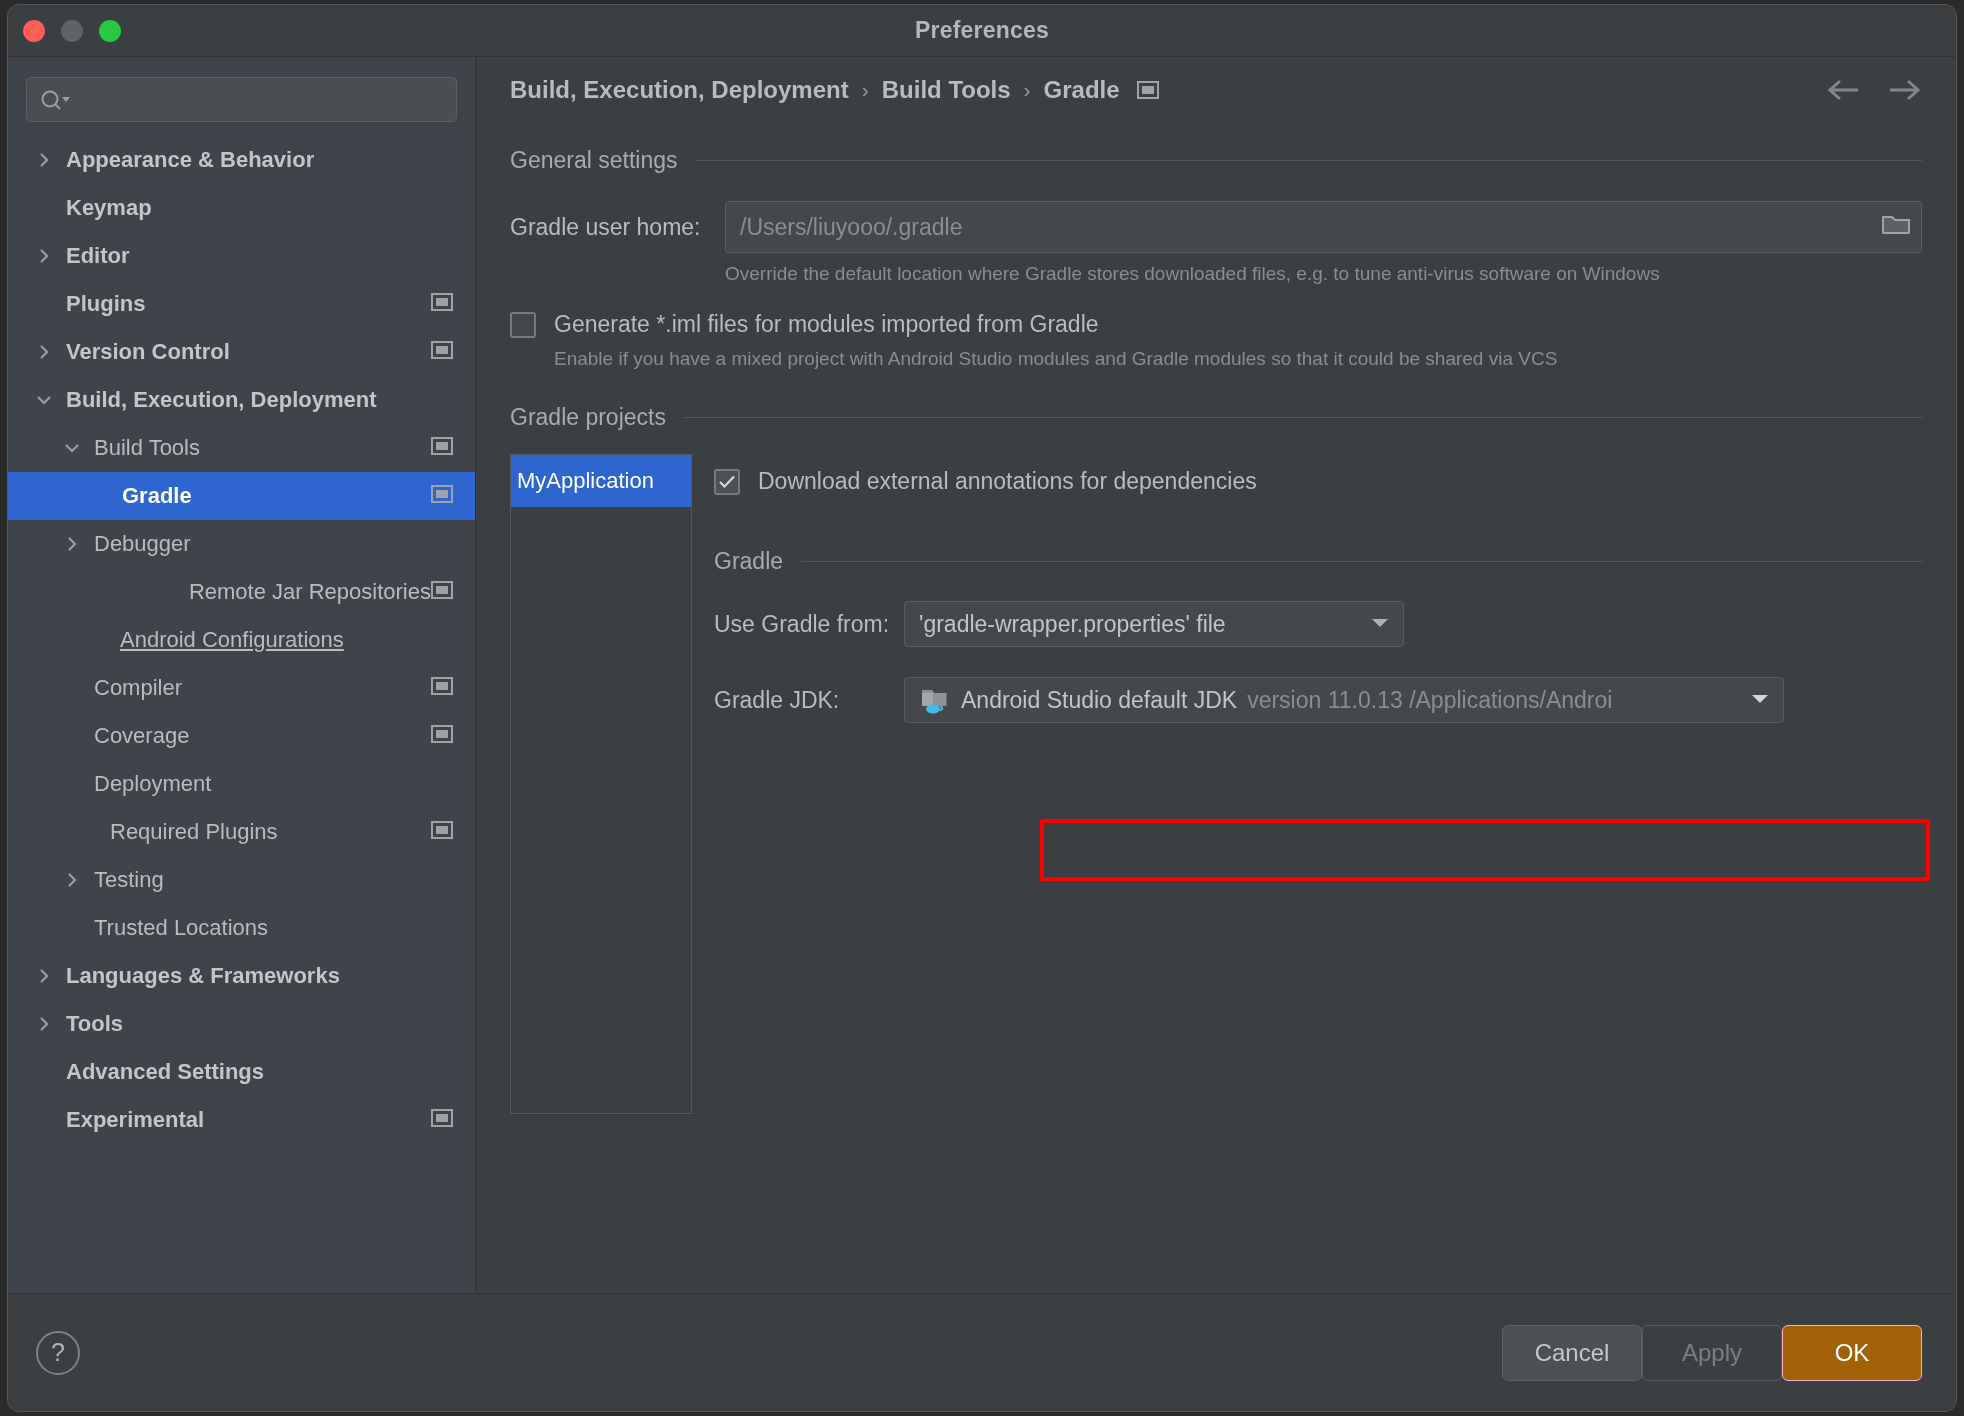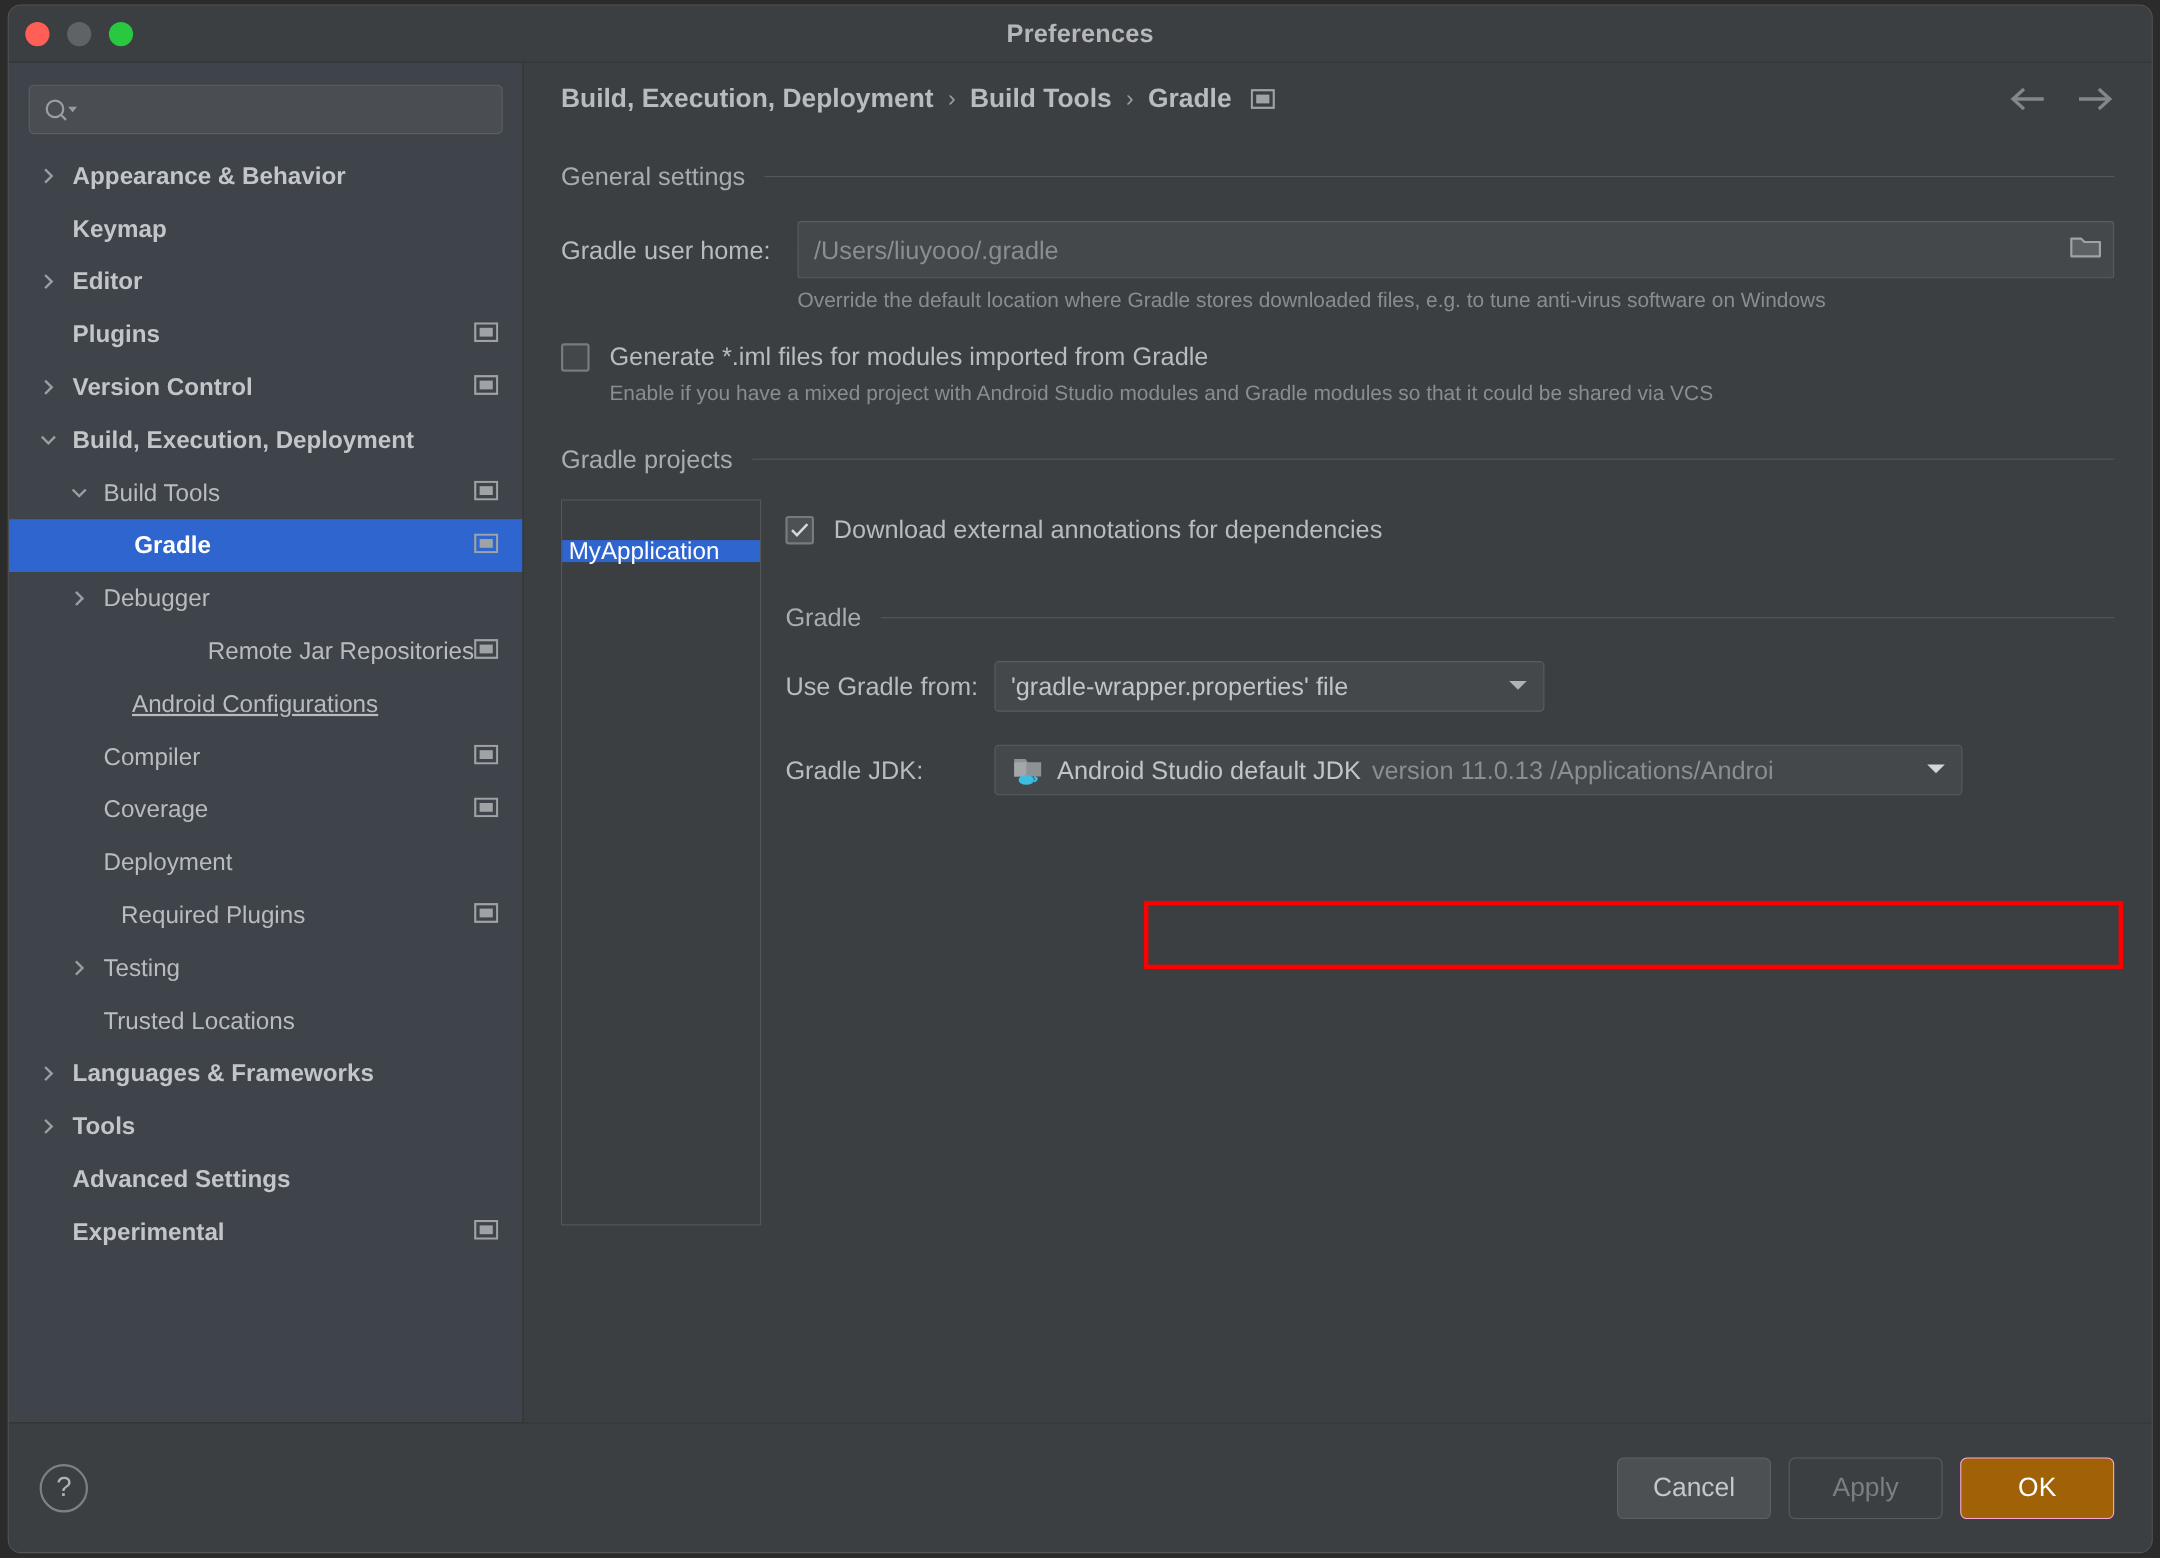--- a/index.html
+++ b/index.html
@@ -138,23 +138,23 @@
   .cb-label { font-size: 23px; color: #b9bcbf; margin-left: 18px; }
   
   .proj-split { display: flex; margin-top: 16px; height: 660px; }
   .proj-list {
     width: 182px; flex: 0 0 182px;
     background: #3c3f41;
     border: 1px solid #555859;
     overflow: hidden;
   }
   .proj-item {
-    height: 20px; display: flex; align-items: center;
+    height: 52px; display: flex; align-items: center;
     padding-left: 6px;
-    font-size: 22px; color: #c8cbce; margin-top: 36px;
+    font-size: 22px; color: #c8cbce;
   }
   .proj-item.selected { background: #2f65cf; color: #fff; }
   .proj-right { flex: 1; padding-left: 22px; min-width: 0; }
   .subsec { display: flex; align-items: center; gap: 18px; height: 40px; margin-top: 46px; }
   .subsec .sh-text { font-size: 23px; color: #a9acaf; }
   .subsec .rule { flex: 1; height: 1px; background: #55585a; }
   .combo-row { display: flex; align-items: center; margin-top: 20px; }
   .combo-label { font-size: 23px; color: #b9bcbf; white-space: nowrap; }
   .combo {
     height: 46px;
@@ -180,21 +180,21 @@
     border-top: 1px solid #323232;
     display: flex; align-items: center;
     padding: 0 34px 0 28px;
   }
   .help-btn {
     width: 44px; height: 44px; border-radius: 50%;
     border: 2px solid #7e8184;
     display: flex; align-items: center; justify-content: center;
     color: #b0b3b6; font-size: 25px;
   }
-  .btns { margin-left: auto; display: flex; gap: 16px; }
+  .btns { margin-left: auto; display: flex; gap: 0; }
   .btn {
     min-width: 140px; height: 56px;
     border-radius: 6px;
     display: flex; align-items: center; justify-content: center;
     font-size: 24px;
     padding: 0 22px;
   }
   .btn.cancel { background: #4d5052; border: 1px solid #5e6164; color: #c5c8cb; }
   .btn.apply  { background: #3c3f41; border: 1px solid #5a5d60; color: #7c7f82; }
   .btn.ok     { background: #a16207; border: 1px solid #f9a8d4; color: #ffffff; }

